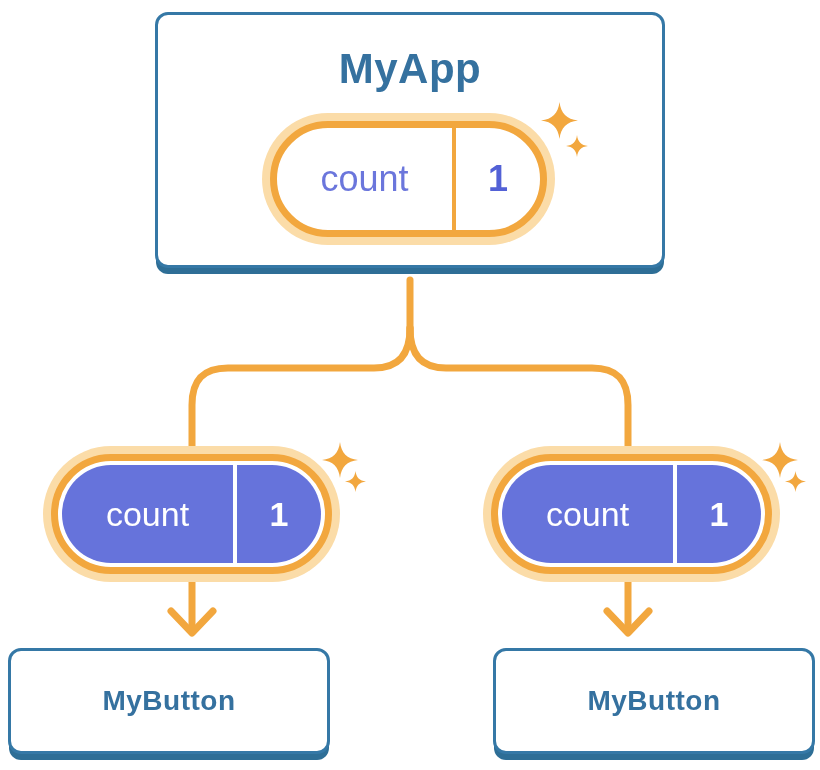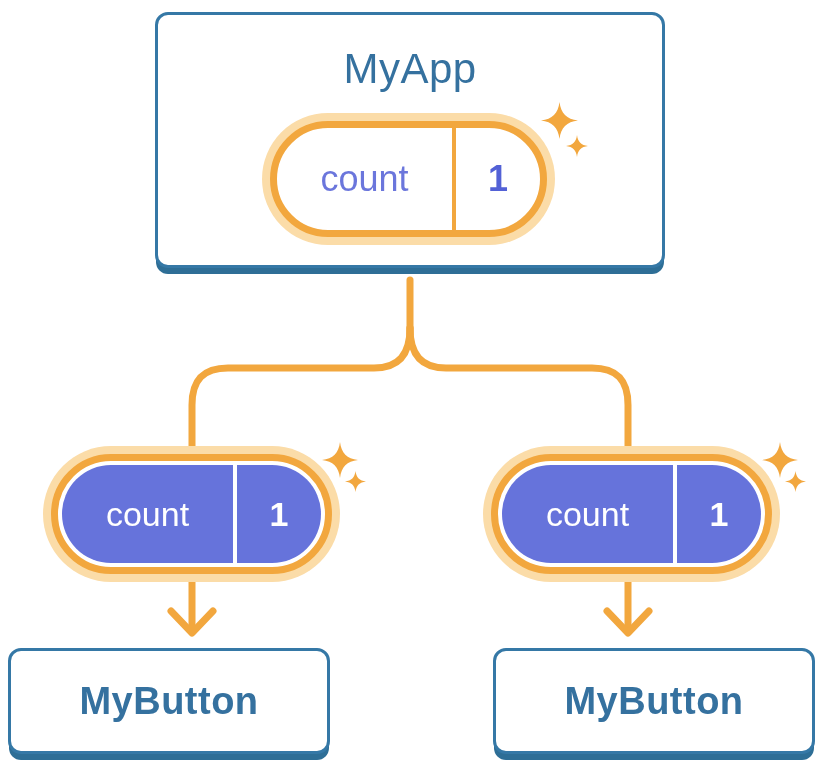--- a/index.html
+++ b/index.html
@@ -40,30 +40,30 @@
     z-index: 2;
   }
   .app-card {
     left: 155px; top: 12px;
     width: 510px; height: 256px;
   }
   .card-title {
     text-align: center;
     margin-top: 30px;
     font-size: 42px;
-    font-weight: 400;
+    font-weight: 700;
     color: var(--blue-text);
     letter-spacing: 0.5px;
   }
   .button-card {
     display: flex;
     align-items: center;
     justify-content: center;
     width: 322px; height: 106px;
-    font-size: 38px;
+    font-size: 28px;
     font-weight: 600;
     color: var(--blue-text);
     letter-spacing: 0.5px;
   }
   .button-card.left { left: 8px;  top: 648px; }
   .button-card.right{ left: 493px; top: 648px; }
 
   
   .pill-outer {
     position: absolute;

